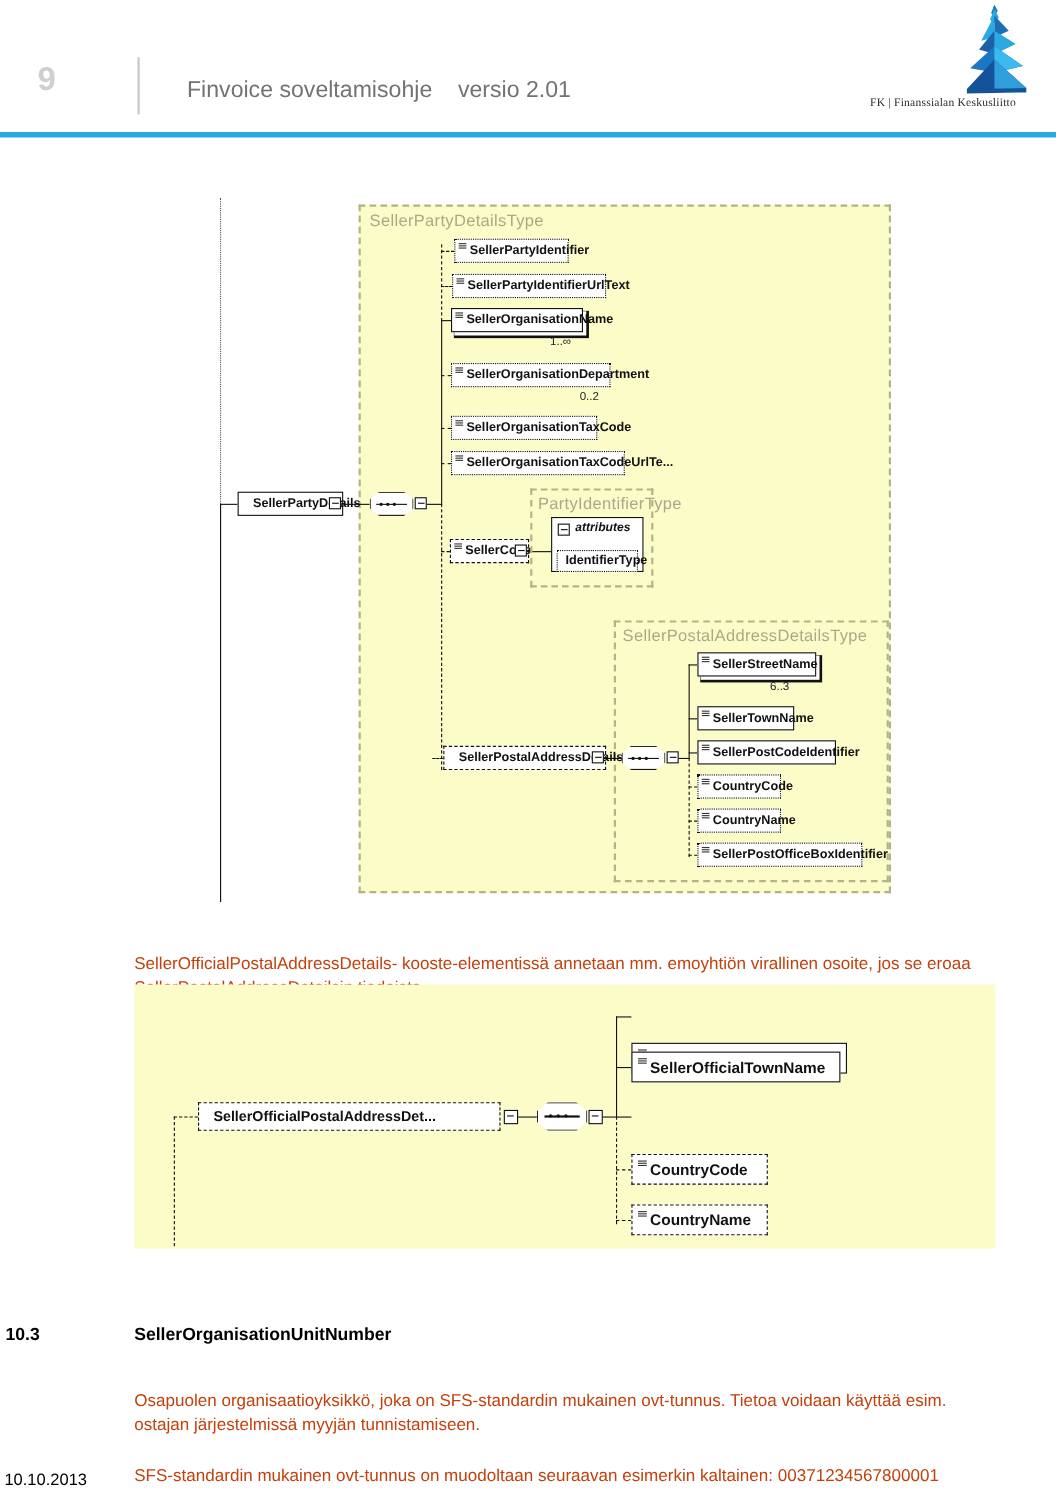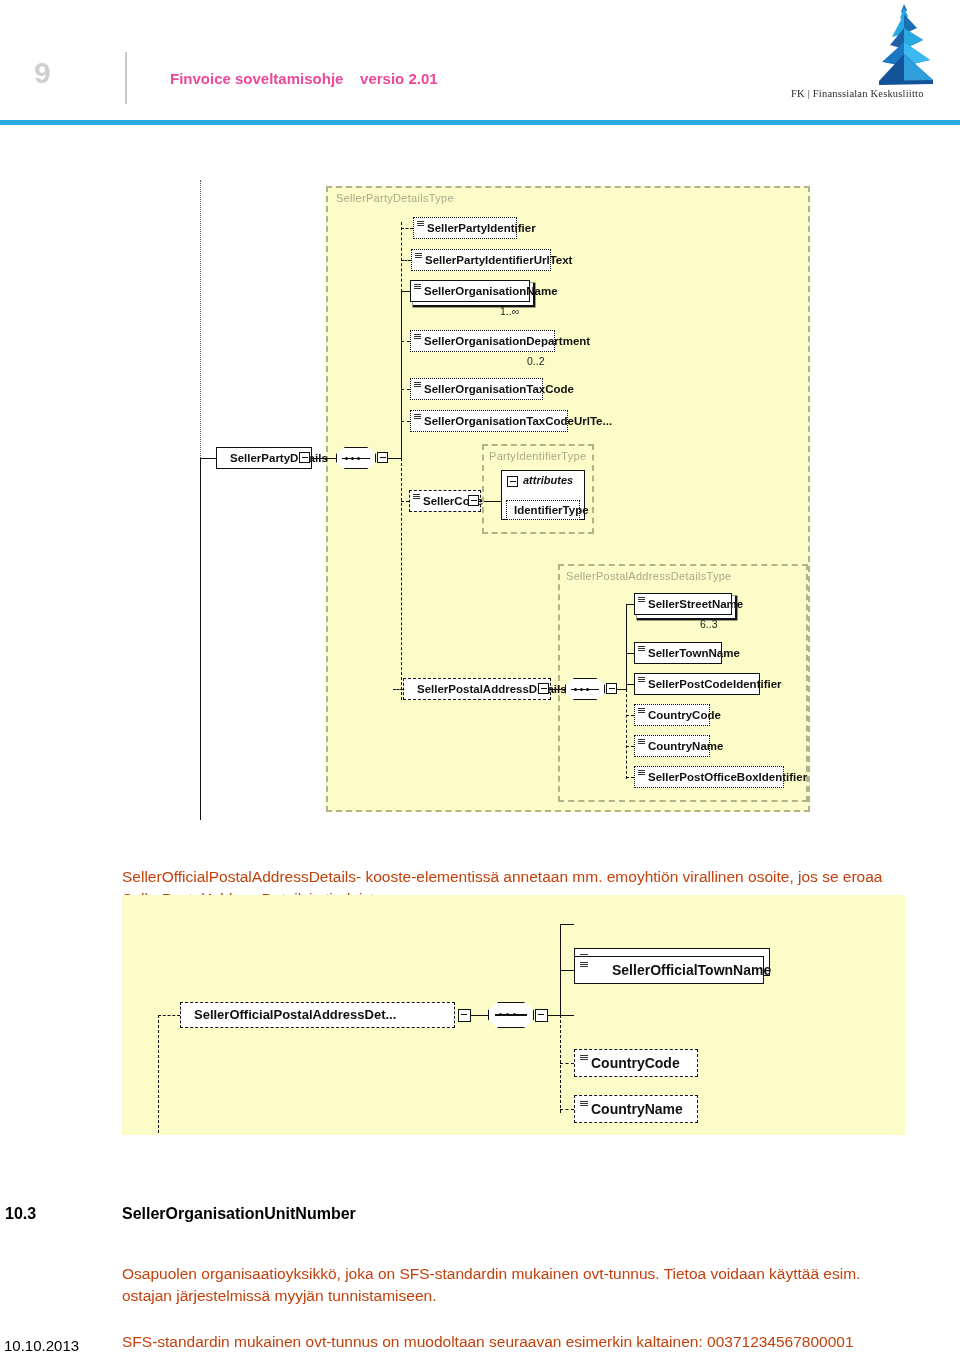--- a/index.html
+++ b/index.html
@@ -2,33 +2,33 @@
 <html><head>
 <meta charset="utf-8">
 <style>
   html,body{margin:0;padding:0;background:#fff;}
   body{width:960px;height:1371px;position:relative;font-family:"Liberation Sans",sans-serif;color:#000;overflow:hidden;}
 
   
   #header{position:absolute;left:0;top:0;width:960px;height:128px;}
   #page-num{position:absolute;left:34px;top:56px;font-size:30px;font-weight:700;color:#cfcfcf;letter-spacing:0;}
   #head-divider{position:absolute;left:125px;top:52px;width:2px;height:52px;background:#c8c8c8;}
-  #head-title{position:absolute;left:170px;top:70px;font-size:15px;font-weight:700;color:#ec4899;white-space:pre;}
+  #head-title{position:absolute;left:170px;top:70px;font-size:21px;font-weight:400;color:#737373;white-space:pre;}
   #head-rule{position:absolute;left:0;top:120px;width:960px;height:5px;background:#29abe2;}
 
   
   #logo{position:absolute;left:791px;top:4px;width:144px;height:110px;}
   #logo-mark{position:absolute;left:82px;top:0px;width:64px;height:82px;}
   #logo-text{position:absolute;left:0px;top:84px;width:144px;font-size:10.5px;color:#2b2b2b;font-family:"Liberation Serif",serif;white-space:nowrap;letter-spacing:.2px;}
 
   
   .diagram{position:absolute;}
   .ybox{position:absolute;background:#fcfcc9;}
   .typebox{position:absolute;border:2px dashed #b3b38a;box-sizing:border-box;}
-  .typelabel{position:absolute;font-size:11px;color:#a9a98b;white-space:nowrap;letter-spacing:.3px;}
+  .typelabel{position:absolute;font-size:15px;color:#a9a98b;white-space:nowrap;letter-spacing:.3px;}
 
   
   .node{position:absolute;height:22px;box-sizing:border-box;background:#fff;
         display:flex;align-items:center;white-space:nowrap;}
   .node .lbl{font-size:11.5px;font-weight:700;color:#111;padding:0 7px 0 13px;line-height:22px;}
   .node.solid{border:1.6px solid #111;}
   .node.dotted{border:1.6px dotted #111;}
   .node.dashed{border:1.6px dashed #111;}
   .node .shadow{position:absolute;left:3px;top:3px;right:-3px;bottom:-3px;background:#c9c9c9;z-index:-1;}
   .node .seqmark{position:absolute;left:3px;top:3px;width:7px;height:6px;}
@@ -244,21 +244,21 @@
         <b style="left:12px"></b>
       </span>
   </div>
   <div class="plusbox" style="left:606px;top:683px;"></div>
   <div class="ln h" style="left:617px;top:689px;width:10px;"></div>
 
   <div class="ln v" style="left:626px;top:604px;height:85px;"></div>
   <div class="dln v" style="left:626px;top:689px;height:90px;"></div>
 
   <div class="ln h" style="left:626px;top:604px;width:8px;"></div>
-  <div class="node solid multi" style="left:634px;top:593px;width:98px;">
+  <div class="node solid multi" style="left:634px;top:593px;width:108px;">
     <span class="seqmark">
         <i></i>
         <i></i>
         <i></i>
       </span>
     <span class="lbl">SellerStreetName</span>
   </div>
   <div class="occ" style="left:700px;top:618px;">6..3</div>
 
   <div class="ln h" style="left:626px;top:653px;width:8px;"></div>
@@ -353,21 +353,21 @@
     <span class="shadow"></span>
     <span class="seqmark" style="left:5px;top:5px;width:8px;">
         <i></i>
         <i></i>
         <i></i>
       </span>
     <span class="lbl" style="font-size:14px;line-height:28px;padding-left:16px;">SellerOfficialStreetName</span>
   </div>
 
   <div class="ln h" style="left:560px;top:970px;width:14px;"></div>
-  <div class="node solid" style="left:574px;top:956px;width:190px;height:28px;padding-left:21px;">
+  <div class="node solid" style="left:574px;top:956px;width:190px;height:28px;">
     <span class="shadow"></span>
     <span class="seqmark" style="left:5px;top:5px;width:8px;">
         <i></i>
         <i></i>
         <i></i>
       </span>
     <span class="lbl" style="font-size:14px;line-height:28px;padding-left:16px;">SellerOfficialTownName</span>
   </div>
 
   <div class="ln h" style="left:560px;top:1015px;width:14px;"></div>

